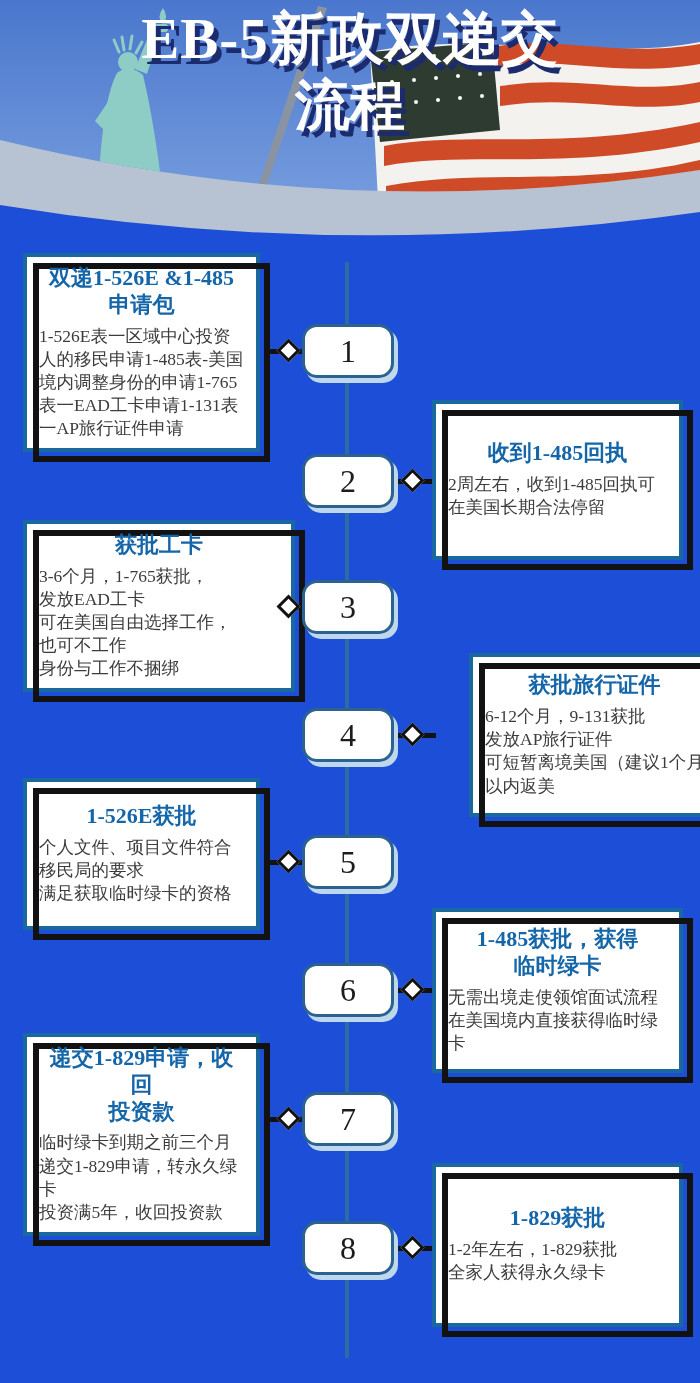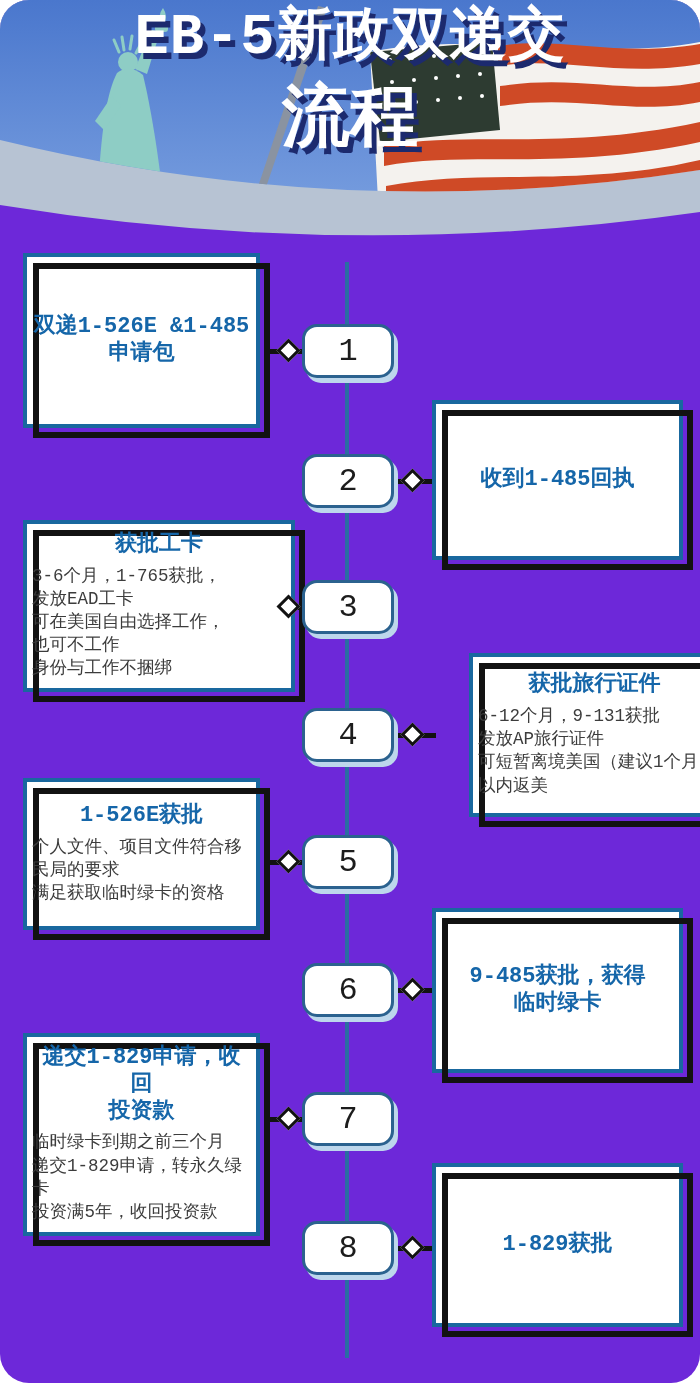--- a/index.html
+++ b/index.html
@@ -15,32 +15,32 @@
     --header-shadow:#1c2a6e;
     --flag-red:#cf4a26;
     --canton:#2d3b31;
     --statue-teal:#8ecdc5;
     --pole-gray:#8a93a1;
     --body-text:#3c3c3c;
   }
   html,body{margin:0;padding:0;}
   .page{
     position:relative;width:700px;height:1383px;overflow:hidden;
-    background:#6d28d9;font-family:Liberation Mono, monospace;border-radius:29px;
+    background:#1d4ed8;font-family:Liberation Serif, serif;
   }
   .header{position:absolute;top:0;left:0;width:700px;height:250px;}
   .header svg{display:block;}
   .header-title{
     position:absolute;top:6px;left:0;width:100%;text-align:center;
     color:#fff;font-weight:bold;
     text-shadow:5px 6px 0 var(--header-shadow);
     line-height:1.15;pointer-events:none;
   }
   .header-title .line1{font-size:57px;letter-spacing:1px;}
-  .header-title .line2{font-size:68px;margin-top:10px;}
+  .header-title .line2{font-size:55px;margin-top:2px;}
   .timeline{
     position:absolute;left:345px;top:262px;width:4px;height:1096px;
     background:var(--timeline);z-index:1;
   }
   .step{position:absolute;left:0;top:0;width:0;height:0;}
   .connector{position:absolute;height:5px;background:var(--shadow-black);z-index:2;}
   .diamond{
     position:absolute;width:11px;height:11px;background:#fff;
     border:3.5px solid var(--shadow-black);transform:rotate(45deg);z-index:5;
   }
@@ -49,21 +49,21 @@
     background:#fff;border:3px solid var(--node-border);border-radius:15px;
     box-shadow:4px 5px 0 var(--node-shadow);
     display:flex;align-items:center;justify-content:center;z-index:4;
     box-sizing:border-box;
   }
   .node .num{font-size:32px;color:#1c1c1c;}
   .box{
     position:absolute;background:#fff;border:4px solid var(--box-border);
     box-sizing:border-box;z-index:3;
     display:flex;flex-direction:column;justify-content:center;
-    gap:6px;padding:8px 5px;
+    gap:6px;padding:8px 12px;
   }
   .box::before{
     content:"";position:absolute;z-index:-1;
     top:6px;left:6px;right:-14px;bottom:-14px;
     border:6px solid var(--shadow-black);
   }
   .box-title{
     text-align:center;font-weight:bold;color:var(--title-blue);
     font-size:22px;line-height:1.22;white-space:pre-line;
   }
@@ -156,31 +156,33 @@
   <div id="flow">
     <div class="step">
       <div class="connector" style="left: 264px; width: 40px; top: 349px;"></div>
       <div class="diamond" style="left: 280px; top: 342px;"></div>
       <div class="node" style="top: 324px;">
         <span class="num">1</span>
       </div>
       <div class="box" style="left: 23px; width: 237px; top: 253px; min-height: 175px;">
         <div class="box-title">双递1-526E &amp;1-485
 申请包</div>
+        <div class="box-body">1-526E表一区域中心投资人的移民申请1-485表-美国境内调整身份的申请1-765表一EAD工卡申请1-131表一AP旅行证件申请</div>
       </div>
     </div>
 
     <div class="step">
       <div class="connector" style="left: 393px; width: 43px; top: 479px;"></div>
       <div class="diamond" style="left: 404px; top: 472px;"></div>
       <div class="node" style="top: 454px;">
         <span class="num">2</span>
       </div>
       <div class="box" style="left: 432px; width: 251px; top: 400px; min-height: 160px;">
         <div class="box-title">收到1-485回执</div>
+        <div class="box-body">2周左右，收到1-485回执可在美国长期合法停留</div>
       </div>
     </div>
 
     <div class="step">
       <div class="connector" style="left: 264px; width: 40px; top: 605px;"></div>
       <div class="diamond" style="left: 280px; top: 598px;"></div>
       <div class="node" style="top: 580px;">
         <span class="num">3</span>
       </div>
       <div class="box" style="left: 23px; width: 272px; top: 520px; min-height: 160px;">
@@ -220,22 +222,24 @@
       </div>
     </div>
 
     <div class="step">
       <div class="connector" style="left: 393px; width: 43px; top: 988px;"></div>
       <div class="diamond" style="left: 404px; top: 981px;"></div>
       <div class="node" style="top: 963px;">
         <span class="num">6</span>
       </div>
       <div class="box" style="left: 432px; width: 251px; top: 908px; min-height: 165px;">
-        <div class="box-title">9-485获批，获得
+        <div class="box-title">1-485获批，获得
 临时绿卡</div>
+        <div class="box-body">无需出境走使领馆面试流程
+在美国境内直接获得临时绿卡</div>
       </div>
     </div>
 
     <div class="step">
       <div class="connector" style="left: 264px; width: 40px; top: 1117px;"></div>
       <div class="diamond" style="left: 280px; top: 1110px;"></div>
       <div class="node" style="top: 1092px;">
         <span class="num">7</span>
       </div>
       <div class="box" style="left: 23px; width: 237px; top: 1033px; min-height: 160px;">
@@ -248,17 +252,19 @@
     </div>
 
     <div class="step">
       <div class="connector" style="left: 393px; width: 43px; top: 1246px;"></div>
       <div class="diamond" style="left: 404px; top: 1239px;"></div>
       <div class="node" style="top: 1221px;">
         <span class="num">8</span>
       </div>
       <div class="box" style="left: 432px; width: 251px; top: 1163px; min-height: 164px;">
         <div class="box-title">1-829获批</div>
+        <div class="box-body">1-2年左右，1-829获批
+全家人获得永久绿卡</div>
       </div>
     </div>
   </div>
 
 </div>
 
 </body></html>

